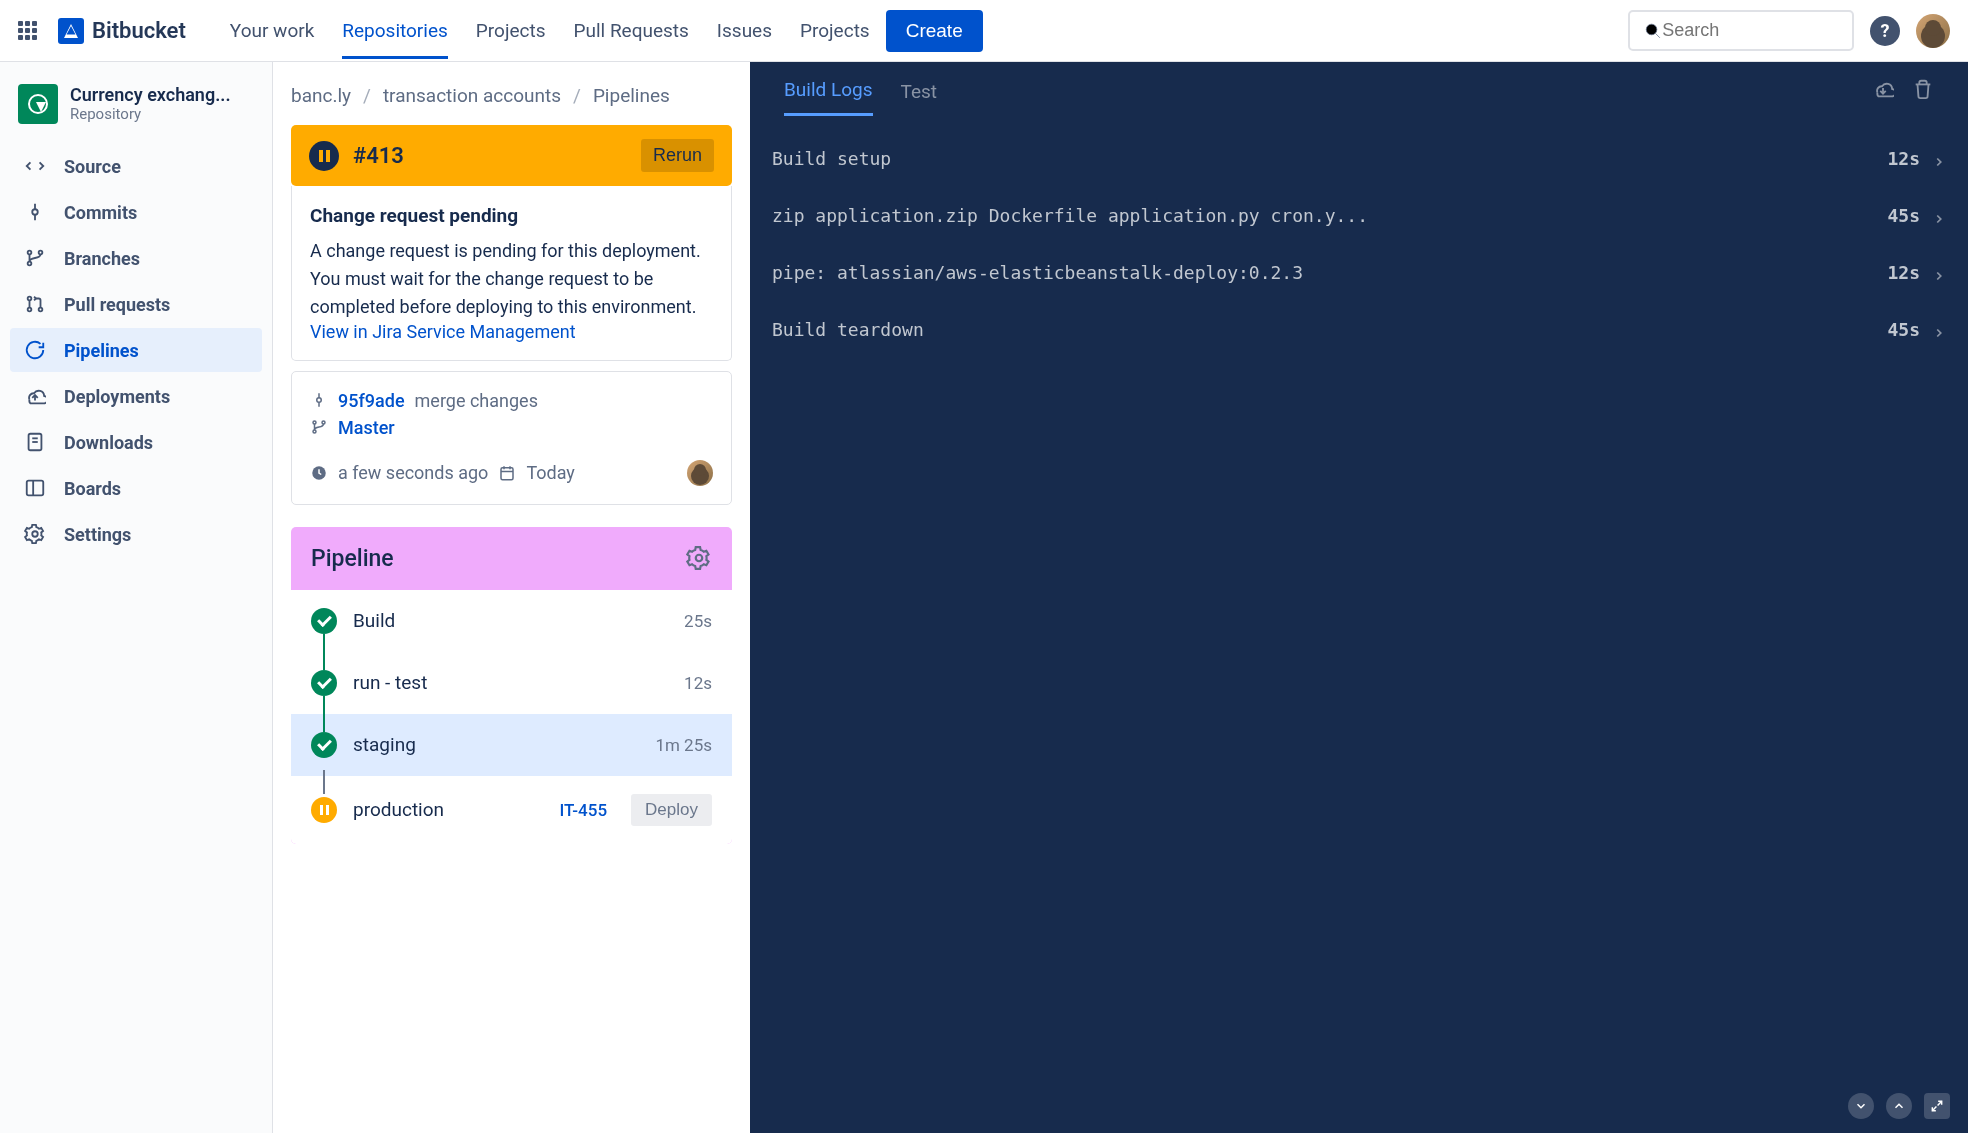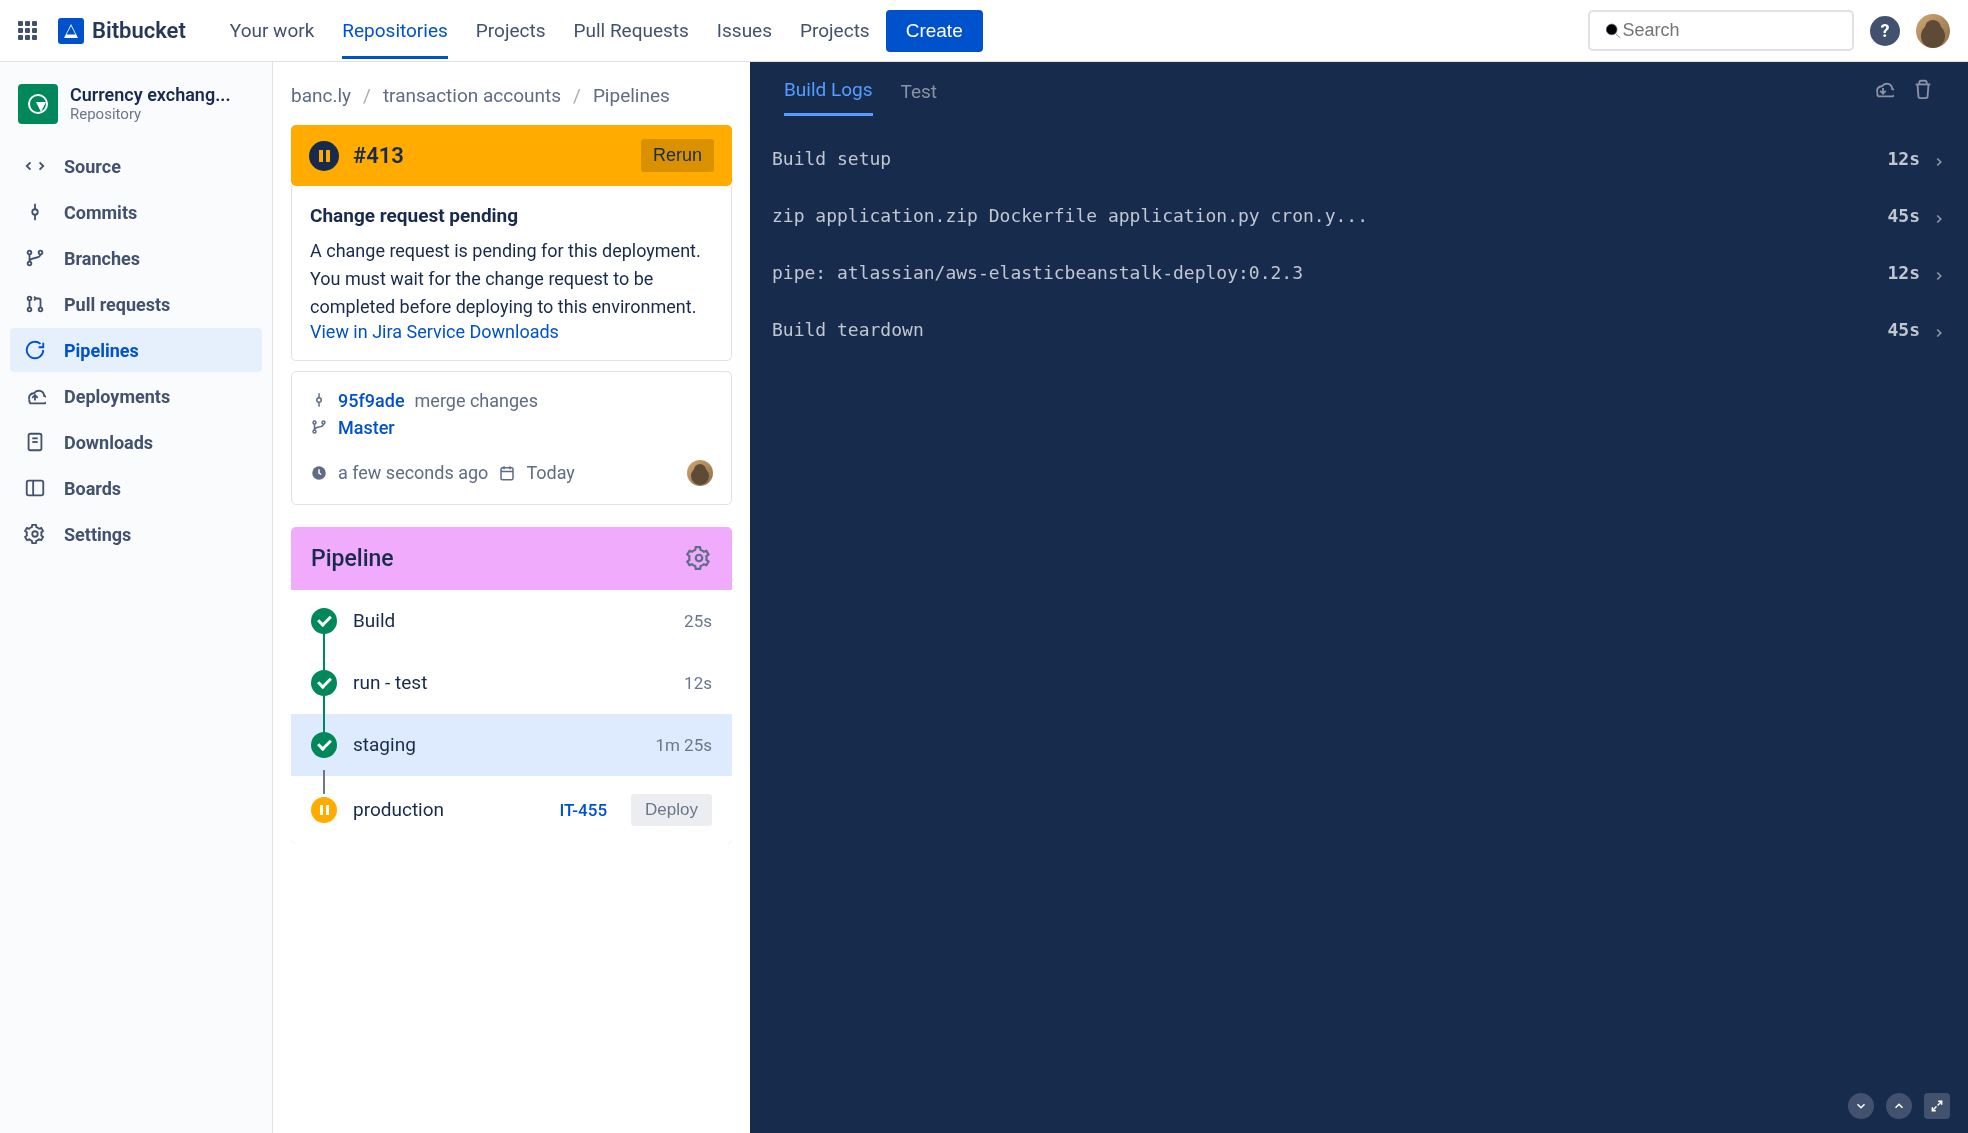--- a/index.html
+++ b/index.html
@@ -23,21 +23,21 @@
 .app-icon { width: 24px; height: 24px; display:flex; flex-wrap:wrap; gap:2px; align-content:center; }
 .app-icon span { width:5px; height:5px; background:#42526E; border-radius:1px; }
 .logo { display:flex; align-items:center; gap:8px; font-weight:600; font-size:22px; color:#253858; }
 .logo-mark { width:26px; height:26px; background:#0052CC; border-radius:3px; position:relative; }
 .logo-mark::after { content:""; position:absolute; top:6px; left:6px; width:14px; height:14px; background:#fff; clip-path:polygon(50% 100%, 0 0, 100% 0, 50% 100%, 50% 25%, 18% 25%, 50% 85%, 82% 25%, 50% 25%); transform:rotate(180deg); }
 .nav-items { display:flex; gap:28px; margin-left:28px; }
 .nav-item { color:#42526E; font-size:19px; padding:17px 0; cursor:pointer; }
 .nav-item.active { color:#0052CC; border-bottom:3px solid #0052CC; padding-bottom:14px; }
 .create-btn { background:#0052CC; color:#fff; border:none; padding:10px 20px; font-size:19px; border-radius:4px; cursor:pointer; }
 .spacer { flex:1; }
-.search-box { display:flex; align-items:center; border:2px solid #DFE1E6; border-radius:5px; padding:8px 14px; width:266px; }
+.search-box { display:flex; align-items:center; border:2px solid #DFE1E6; border-radius:5px; padding:8px 14px; width:226px; }
 .search-box svg { width:20px; height:20px; stroke:#5E6C84; }
 .search-box input { border:none; outline:none; font-size:18px; color:#5E6C84; width:100%; }
 .help-icon { width:30px; height:30px; border-radius:50%; background:#42526E; color:#fff; display:flex; align-items:center; justify-content:center; font-size:18px; font-weight:bold; }
 .avatar { width:34px; height:34px; border-radius:50%; background:linear-gradient(135deg,#d4a574,#8b6f47); position:relative; overflow:hidden; }
 .avatar::after { content:""; position:absolute; top:6px; left:9px; width:16px; height:16px; border-radius:50%; background:#5d4a37; box-shadow:0 8px 0 4px #5d4a37; }
 
 
 .layout { display:flex; height:calc(100vh - 62px); }
 .sidebar { width:273px; background:#FAFBFC; border-right:1px solid #DFE1E6; padding:16px 10px; }
 .repo-header { display:flex; gap:12px; padding:6px 8px 20px; }
@@ -272,21 +272,21 @@
           <span></span>
           <span></span>
         </div>
       <div class="build-num">#413</div>
       <button class="rerun-btn">Rerun</button>
     </div>
 
     <div class="card attached">
       <div class="cr-title">Change request pending</div>
       <div class="cr-text">A change request is pending for this deployment. You must wait for the change request to be completed before deploying to this environment.</div>
-      <div class="cr-link">View in Jira Service Downloads</div>
+      <div class="cr-link">View in Jira Service Management</div>
     </div>
 
     <div class="card commit-card">
       <div class="commit-row">
         <svg viewBox="0 0 24 24">
             <circle cx="12" cy="12" r="3"></circle>
             <line x1="12" y1="3" x2="12" y2="9"></line>
             <line x1="12" y1="15" x2="12" y2="21"></line>
           </svg>
         <span class="commit-hash">95f9ade</span>

